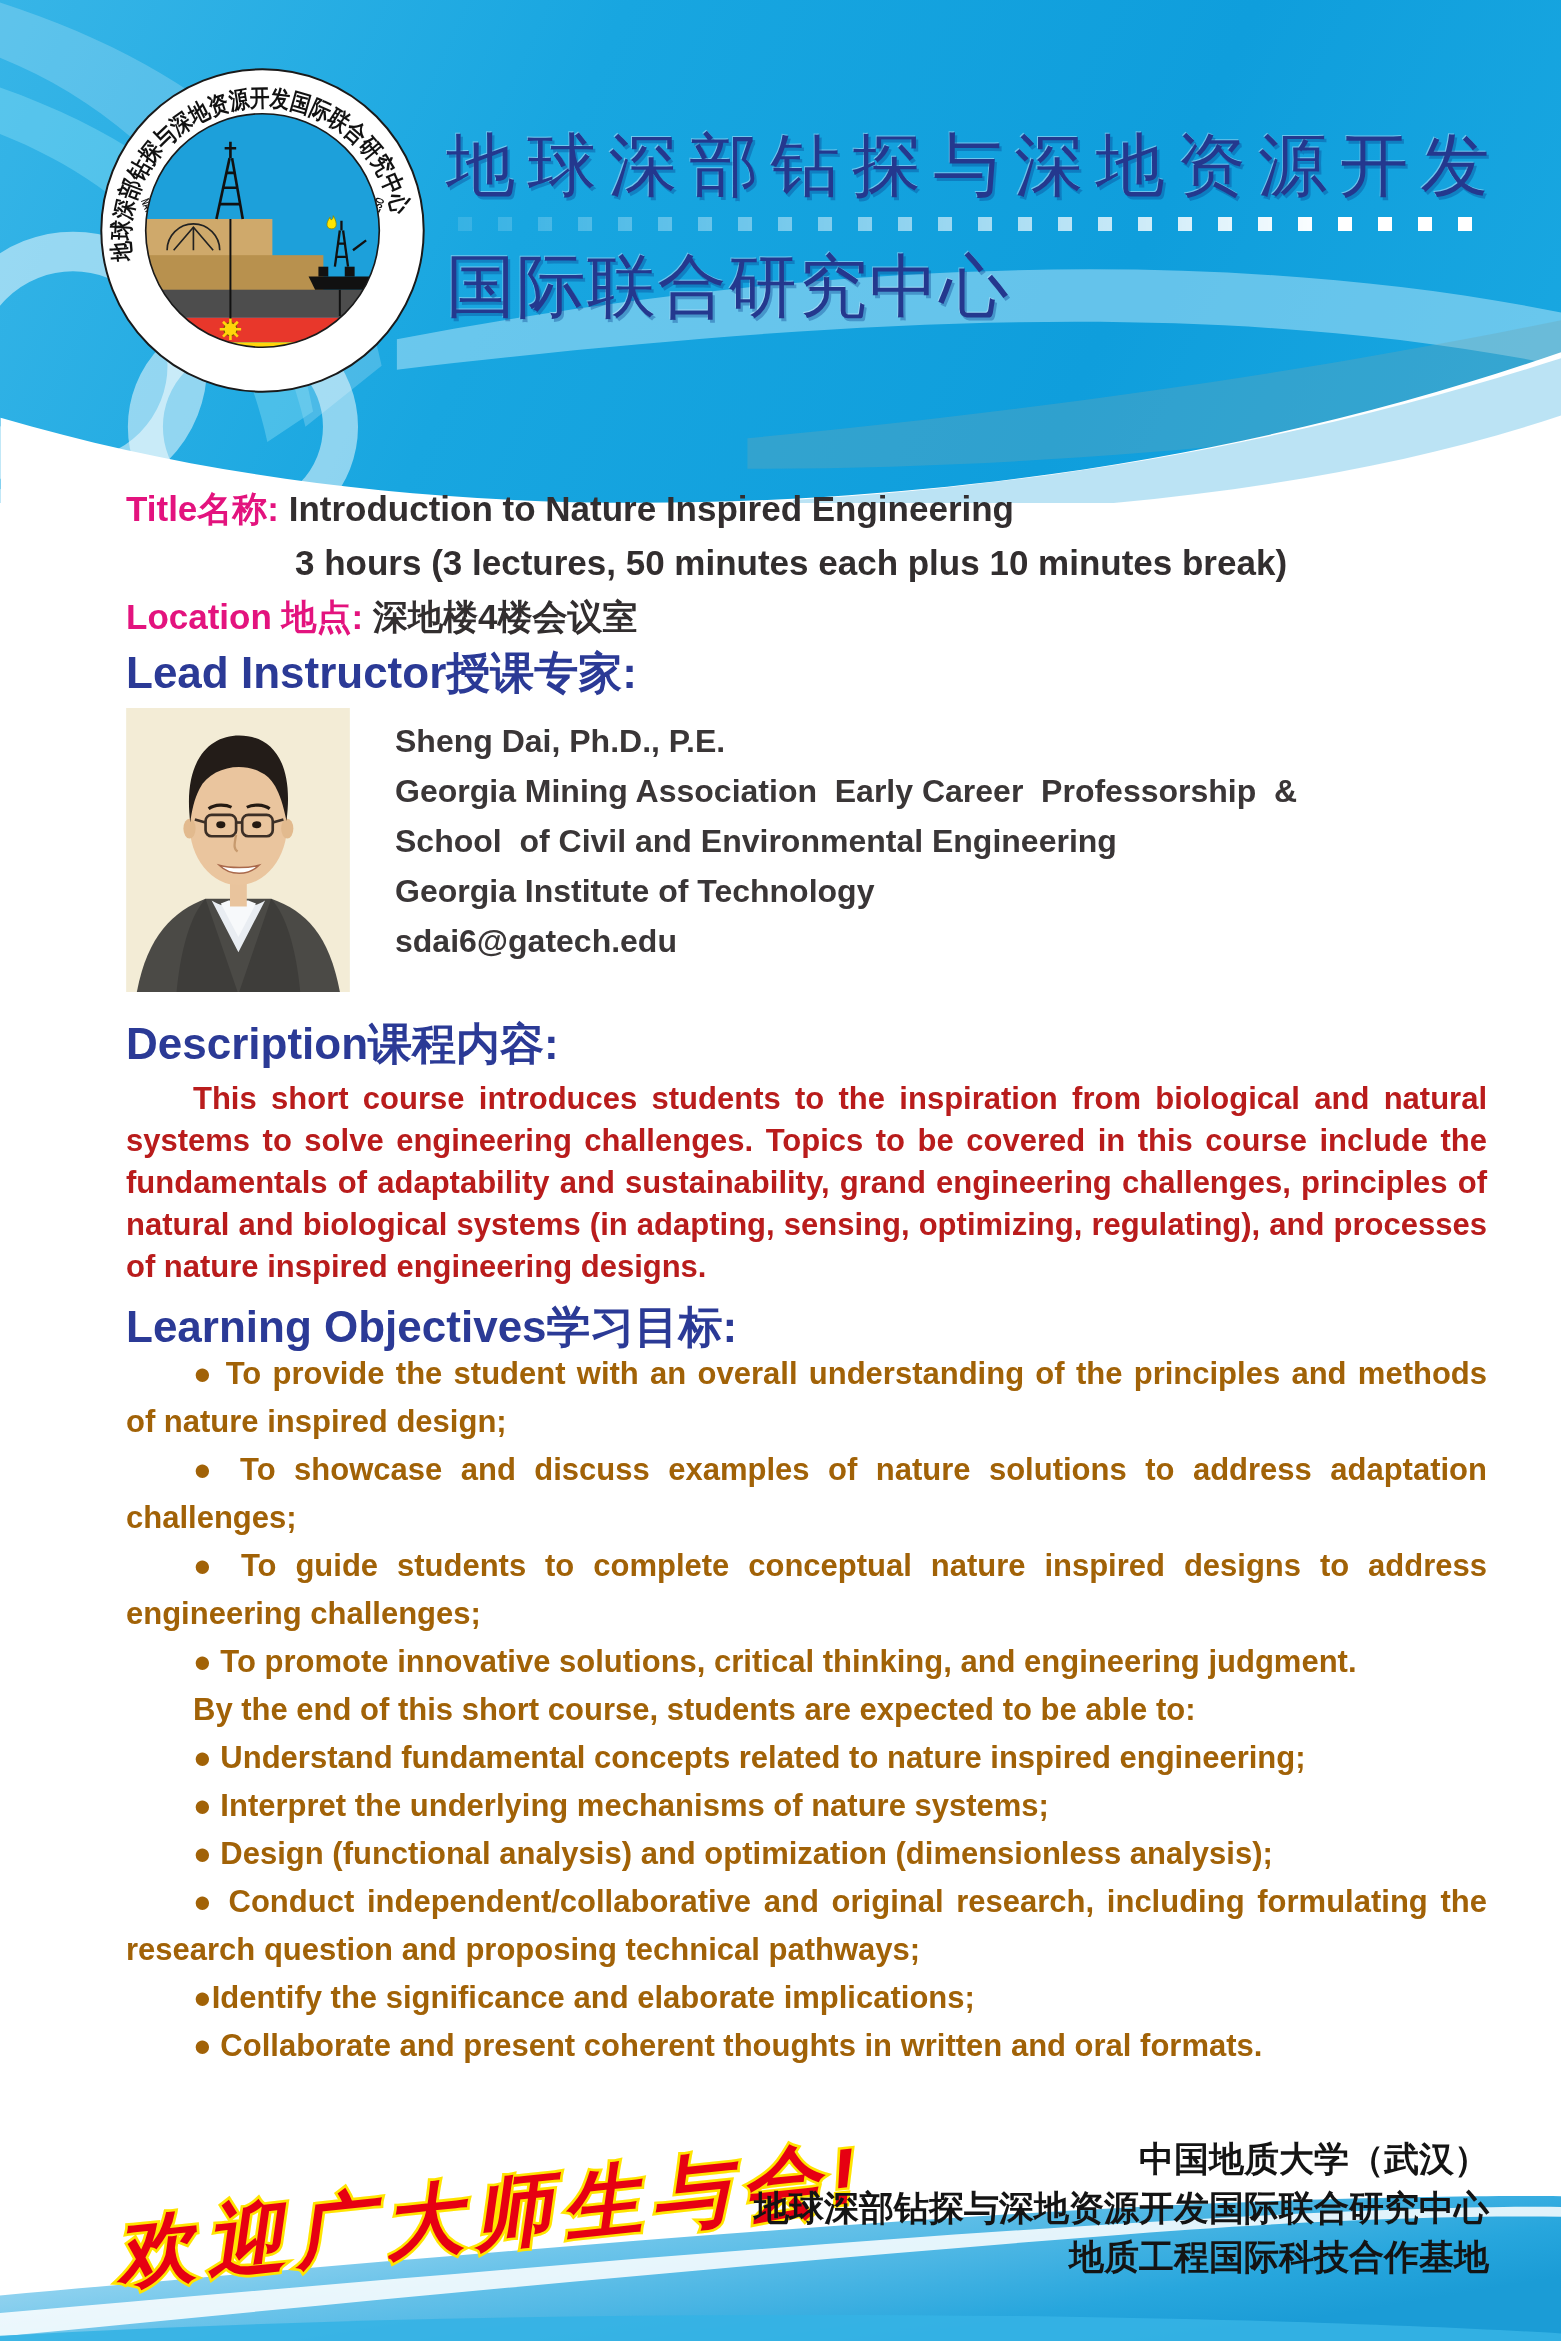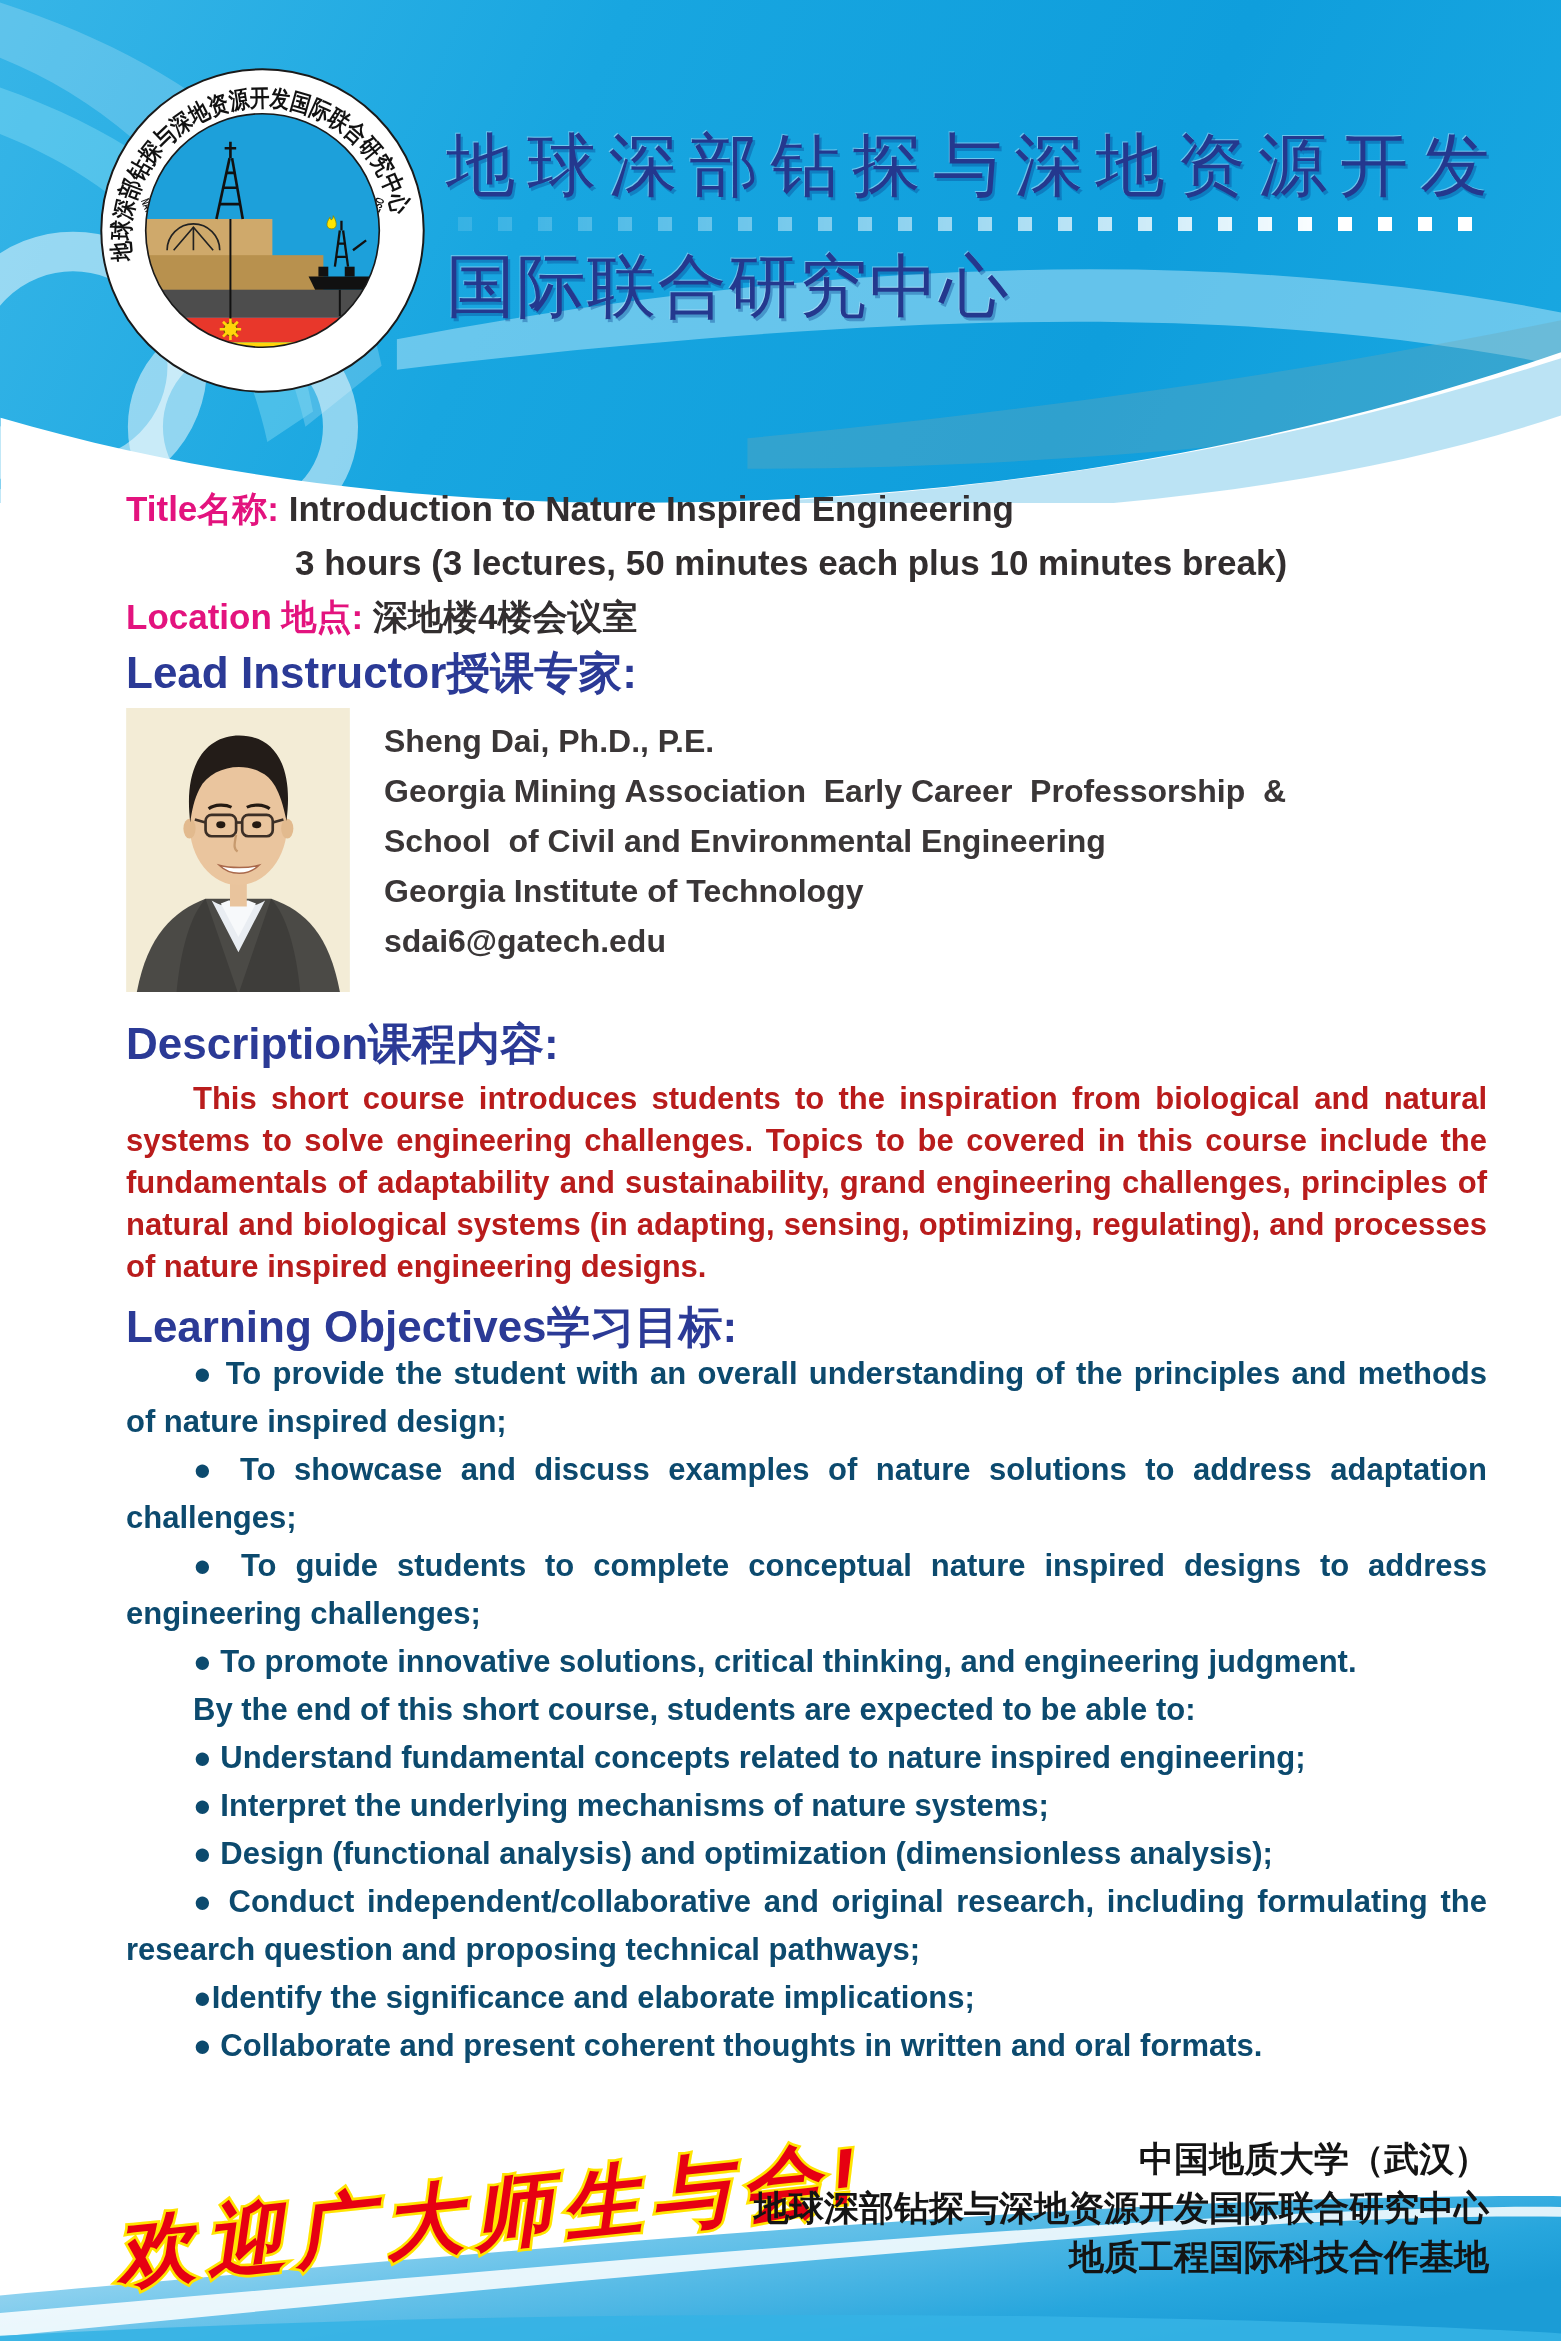--- a/index.html
+++ b/index.html
@@ -22,29 +22,29 @@
     -webkit-mask-image:linear-gradient(90deg,rgba(0,0,0,.12),rgba(0,0,0,.55) 45%,#000 85%);
             mask-image:linear-gradient(90deg,rgba(0,0,0,.12),rgba(0,0,0,.55) 45%,#000 85%); }
   .logo-wrap { position:absolute; left:98px; top:66px; width:329px; height:329px; z-index:3; }
 
   
   .content { position:relative; z-index:1; padding:0 75px 0 126px; margin-top:482px; }
   .info-row { font-size:35px; font-weight:bold; line-height:54px; color:#322e2f; white-space:pre-wrap; }
   .lbl { color:#e3137e; }
   .indent-row { padding-left:169px; }
   .sec-heading { color:#2b3a96; font-size:44px; font-weight:bold; line-height:46px; margin-top:6.1px; }
-  .instructor { display:flex; margin-top:12.2px; }
+  .instructor { display:flex; margin-top:12.2px;gap:11px; }
   .photo { width:224px; height:284px; flex:0 0 224px; }
   .inst-lines { margin-left:34px; padding-top:7.6px; }
   .inst-lines p { font-size:32px; font-weight:bold; color:#3a3637; line-height:50px; white-space:pre-wrap; }
   .desc-heading { margin-top:29px; }
   .para { margin-top:10.7px; font-size:31px; font-weight:bold; color:#b91c1c; line-height:42px;
     text-align:justify; text-indent:67px; }
   .obj-heading { margin-top:16px; }
-  .objectives p { font-size:31px; font-weight:bold; color:#0c4a6e; line-height:48px;
+  .objectives p { font-size:31px; font-weight:bold; color:#a16207; line-height:48px;
     text-align:justify; text-indent:67px; }
 
   
   .footer { position:absolute; left:0; bottom:0; width:1562px; height:229px; z-index:2; }
   .footer svg { position:absolute; top:0; left:0; }
   .welcome { position:absolute; left:114px; top:49px; z-index:3; transform:rotate(-6deg);
     font-size:79px; font-weight:bold; font-style:italic; color:#e60012; letter-spacing:10.7px;
     -webkit-text-stroke:5.3px #ffe400; paint-order:stroke fill; white-space:nowrap;
     text-shadow:0 0 1.5px #ffe400; }
   .org-lines { position:absolute; right:73px; top:21.4px; z-index:3; text-align:right; }

